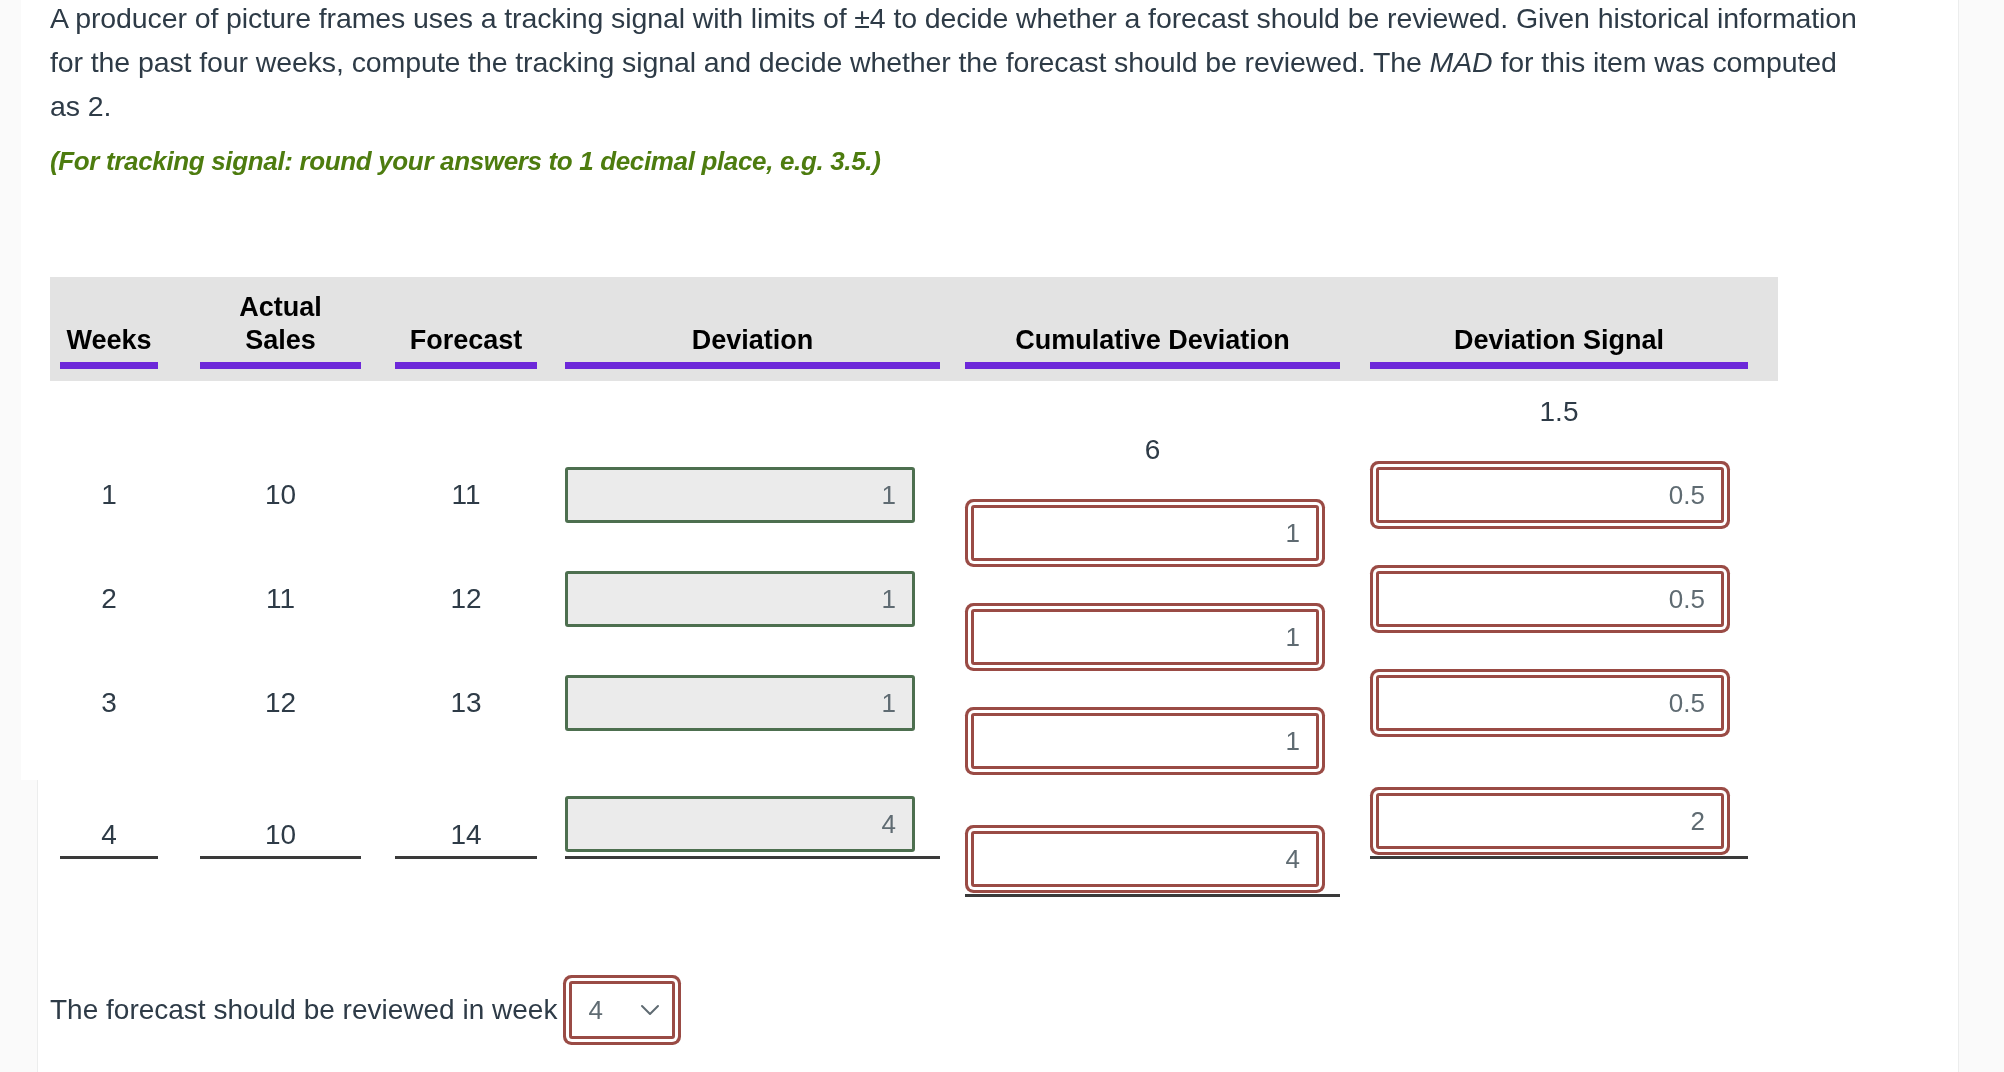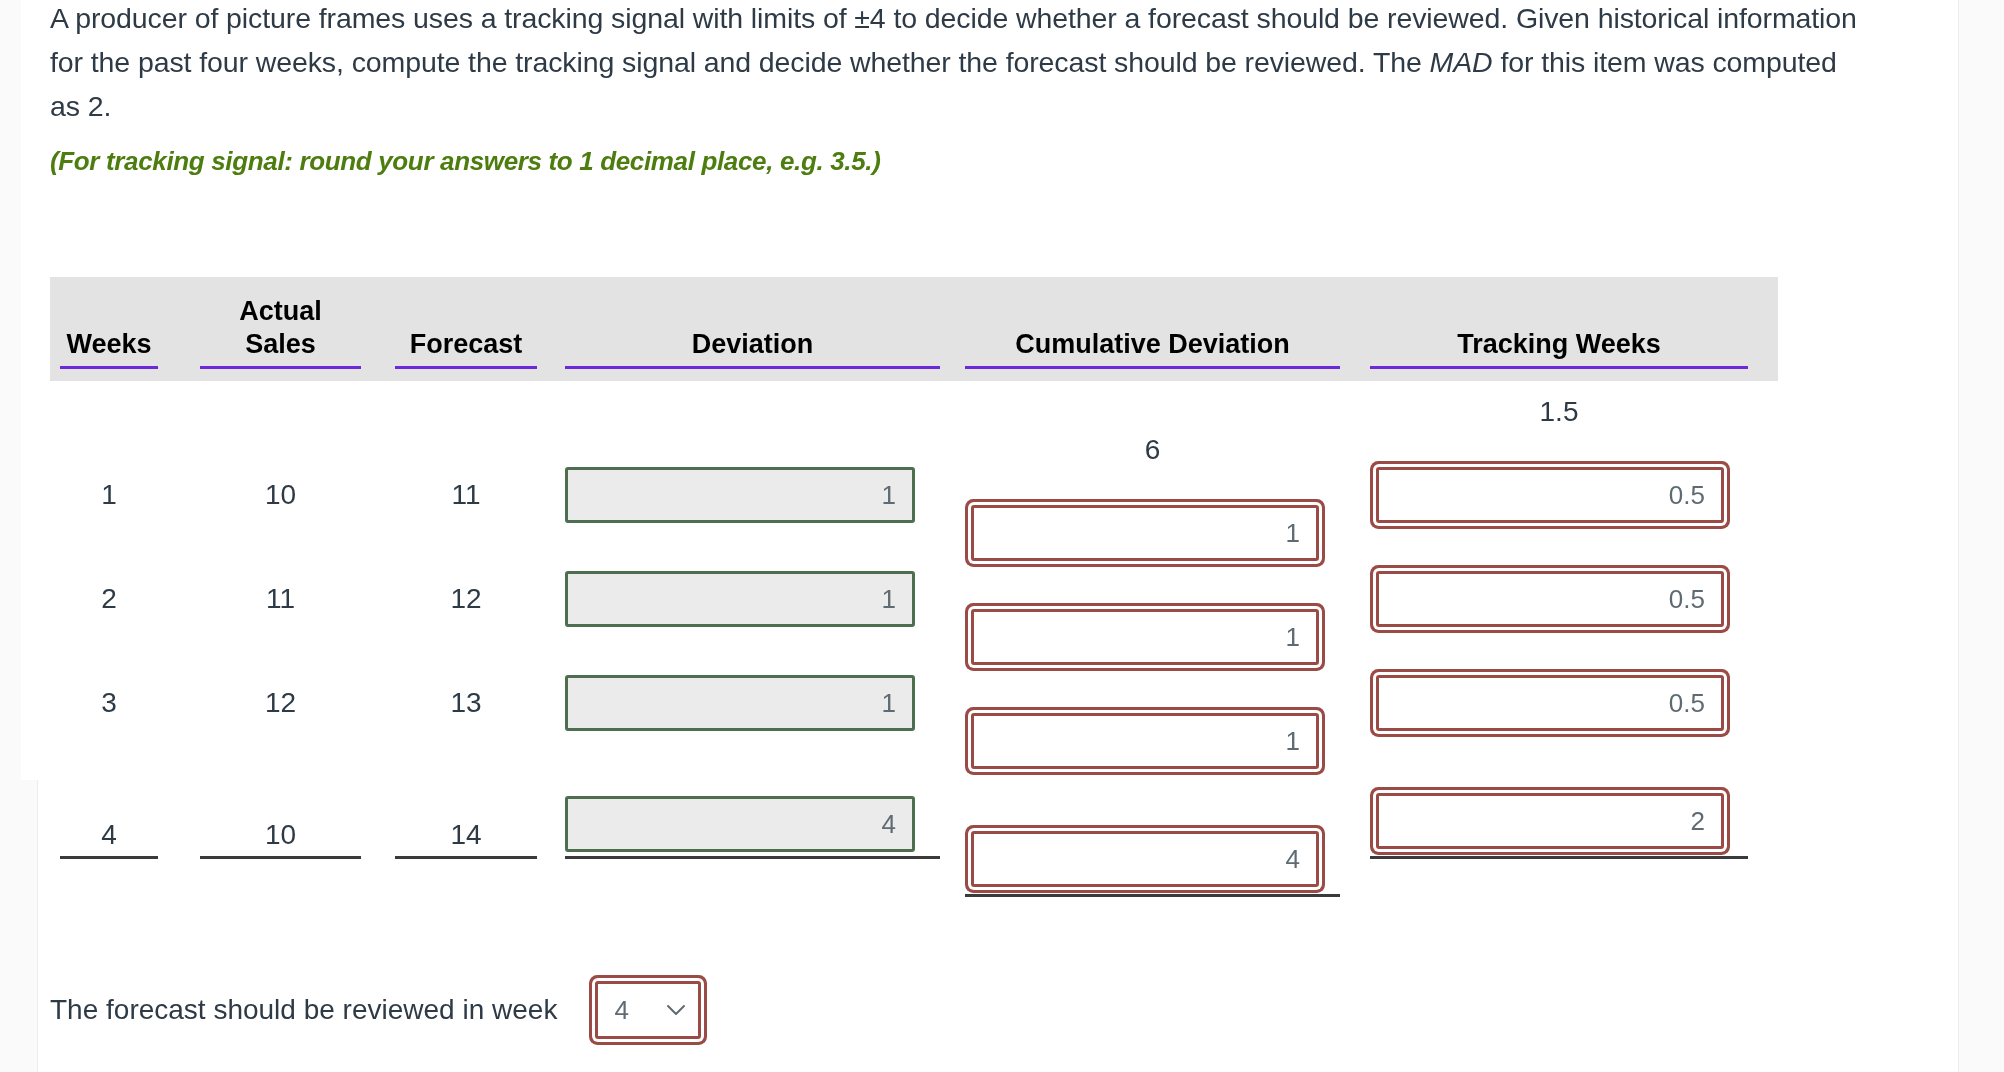--- a/index.html
+++ b/index.html
@@ -83,21 +83,21 @@
   }
   .hcell {
     position: absolute;
     bottom: 12px;
     text-align: center;
     font-weight: bold;
     font-size: 27px;
     line-height: 33px;
     color: #000000;
     padding-bottom: 5px;
-    border-bottom: 3px solid #6d28d9;
+    border-bottom: 7px solid #6d28d9;
     box-sizing: border-box;
   }
   .hcell .stacked { display: block; }
 
   
   .c-week   { left: 10px;   width: 98px;  }
   .c-sales  { left: 150px;  width: 161px; }
   .c-fcst   { left: 345px;  width: 142px; }
   .c-dev    { left: 515px;  width: 375px; }
   .c-cum    { left: 915px;  width: 375px; margin-top: 38px; }
@@ -186,21 +186,21 @@
     color: #2e3b47;
   }
 
   
   .footer {
     position: absolute;
     left: 29px;
     top: 975px;
     display: flex;
     align-items: center;
-    gap: 32px;
+    gap: 6px;
   }
   .footer-label {
     font-size: 28px;
     color: #2e3b47;
     line-height: 40px;
   }
   .sel-wrap {
     position: relative;
     display: inline-block;
     border: 3px solid #9a4b45;
@@ -253,21 +253,21 @@
 
     <div class="thead">
       <div class="hcell c-week">Weeks</div>
       <div class="hcell c-sales">
         <span class="stacked">Actual</span>
         <span class="stacked">Sales</span>
       </div>
       <div class="hcell c-fcst">Forecast</div>
       <div class="hcell c-dev">Deviation</div>
       <div class="hcell c-cum">Cumulative Deviation</div>
-      <div class="hcell c-ts">Tracking Weeks</div>
+      <div class="hcell c-ts">Deviation Signal</div>
     </div>
 
     <div class="tbody">
 
       <div class="row r-pre prevals">
         <div class="cell c-cum">
           <span class="txt">6</span>
         </div>
         <div class="cell c-ts">
           <span class="txt">1.5</span>

